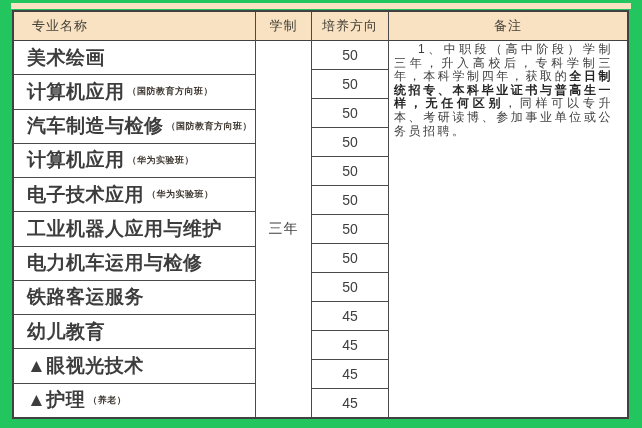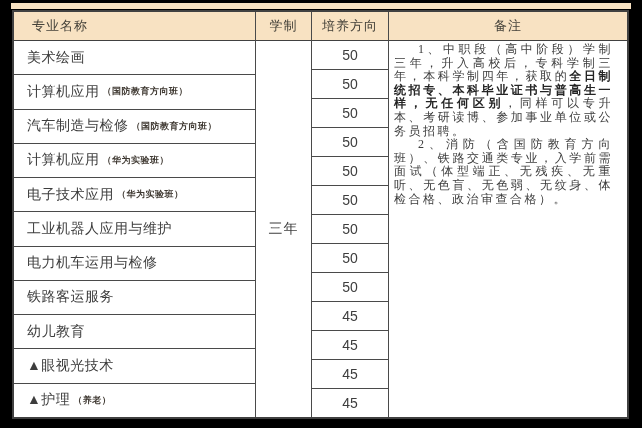--- a/index.html
+++ b/index.html
@@ -1,19 +1,19 @@
 <!DOCTYPE html>
 <html><head>
 <meta charset="utf-8">
 <style>
   html,body{margin:0;padding:0;}
   .page{
     position:relative;
     width:642px;height:428px;
-    background:#000000;
+    background:#22c55e;
     font-family:"Liberation Sans","DejaVu Sans",sans-serif;
     color:#3d3d3d;
     overflow:hidden;
   }
   .top-stripe{
     position:absolute;left:11px;top:3px;width:620px;height:6px;
     background:#f8e2c2;
   }
   .table{
     position:absolute;left:12px;top:10px;width:617px;height:409px;
@@ -38,38 +38,37 @@
   }
   .th-major{justify-content:flex-start;padding-left:18px;}
   .mrow{
     flex:1;display:flex;align-items:center;
     padding-left:13px;
     border-bottom:1.5px solid #4a4a4a;
     box-sizing:border-box;
     white-space:nowrap;
   }
   .mrow:last-child{border-bottom:none;}
-  .mname{font-size:14px;color:#3d3d3d;letter-spacing:0.5px;}
+  .mname{font-size:19px;color:#3d3d3d;letter-spacing:0.5px;font-weight:bold;}
   .msub{font-size:9px;font-weight:bold;color:#403a33;margin-left:3px;letter-spacing:0.5px;}
   .merged{
     flex:1;display:flex;align-items:center;justify-content:center;
     font-size:14px;color:#3d3d3d;letter-spacing:1px;
   }
   .pcell{
     flex:1;display:flex;align-items:center;justify-content:center;
     border-bottom:1.5px solid #4a4a4a;
     font-size:14px;color:#3d3d3d;
     box-sizing:border-box;
   }
   .pcell:last-child{border-bottom:none;}
   .remark-body{
     flex:1;
     padding:2px 14px 0 5px;
     overflow:hidden;
-    font-family:Liberation Serif, serif;
   }
   .remark-body p{
     margin:0;
     font-size:12px;
     line-height:13.6px;
     letter-spacing:2.5px;
     text-align:justify;
     text-indent:2em;
     color:#3d3d3d;
   }
@@ -150,18 +149,17 @@
       <div class="pcell">45</div>
       <div class="pcell">45</div>
       <div class="pcell">45</div>
       <div class="pcell">45</div>
     </div>
 
     <div class="col col-remark">
       <div class="th">备注</div>
       <div class="remark-body">
         <p><span>1、中职段（高中阶段）学制三年，升入高校后，专科学制三年，本科学制四年，获取的</span><b>全日制统招专、本科毕业证书与普高生一样，无任何区别</b><span>，同样可以专升本、考研读博、参加事业单位或公务员招聘。</span></p>
-        <p>2、消防（含国防教育方向班）、铁路交通类专业，入学前需面试（体型端正、无残疾、无重听、无色盲、无色弱、无纹身、体检合格、政治审查合格）。</p>
       </div>
     </div>
 
   </div>
 </div>
 
 </body></html>

